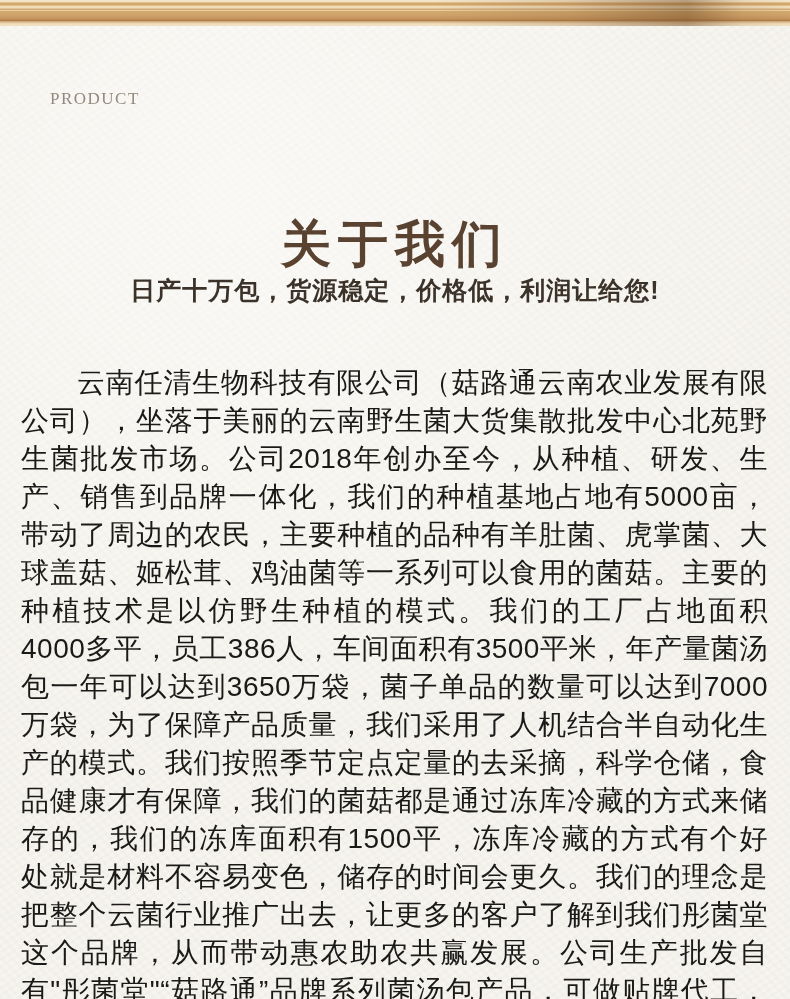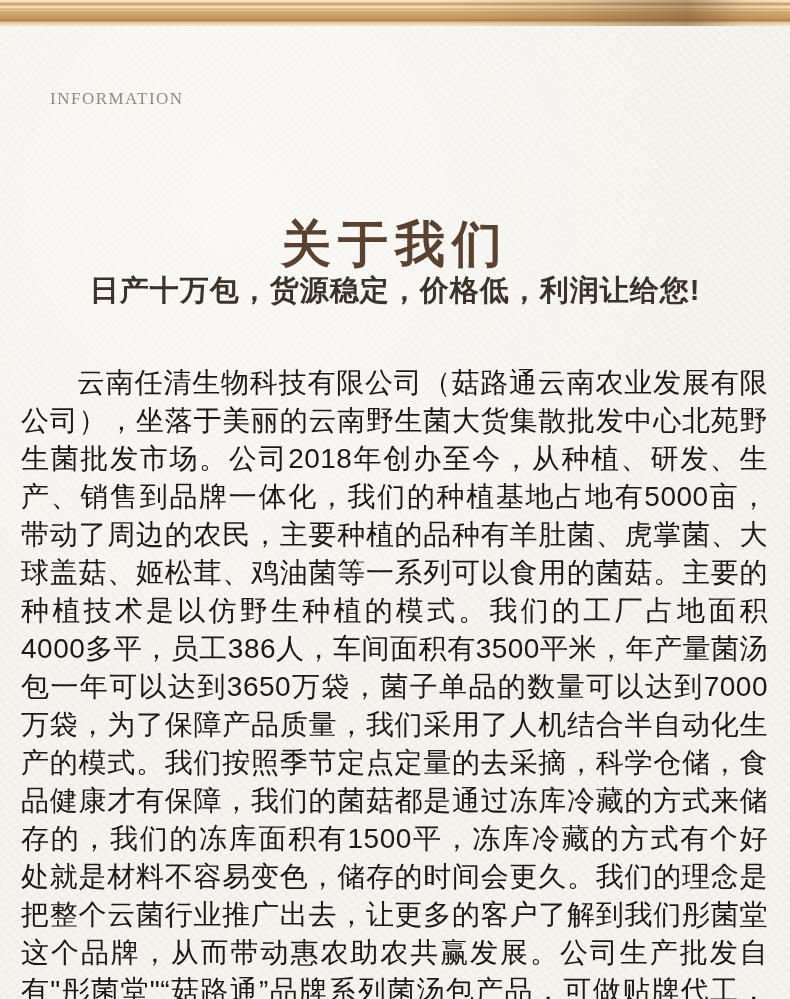--- a/index.html
+++ b/index.html
@@ -59,21 +59,21 @@
     letter-spacing: 7px;
     color: #594230;
   }
 
   .subtitle {
     position: absolute;
     left: 0; right: 0;
     top: 272px;
     text-align: center;
     font-weight: 700;
-    font-size: 29px;
+    font-size: 25px;
     line-height: 36px;
     letter-spacing: 1px;
     color: #3b322a;
   }
 
   .body-text {
     position: absolute;
     left: 21px;
     right: 22px;
     top: 336px;
@@ -84,20 +84,20 @@
     text-align: justify;
     text-indent: 2em;
   }
 </style>
 </head>
 <body>
 
 <div class="gold-bar"></div>
 
 <div class="eyebrow">
-  <div>INFORMATION</div>
+  <div>PRODUCT</div>
 </div>
 
 <h1 class="title">关于我们</h1>
 
 <div class="subtitle">日产十万包，货源稳定，价格低，利润让给您!</div>
 
 <p class="body-text">云南任清生物科技有限公司（菇路通云南农业发展有限公司），坐落于美丽的云南野生菌大货集散批发中心北苑野生菌批发市场。公司2018年创办至今，从种植、研发、生产、销售到品牌一体化，我们的种植基地占地有5000亩，带动了周边的农民，主要种植的品种有羊肚菌、虎掌菌、大球盖菇、姬松茸、鸡油菌等一系列可以食用的菌菇。主要的种植技术是以仿野生种植的模式。我们的工厂占地面积4000多平，员工386人，车间面积有3500平米，年产量菌汤包一年可以达到3650万袋，菌子单品的数量可以达到7000万袋，为了保障产品质量，我们采用了人机结合半自动化生产的模式。我们按照季节定点定量的去采摘，科学仓储，食品健康才有保障，我们的菌菇都是通过冻库冷藏的方式来储存的，我们的冻库面积有1500平，冻库冷藏的方式有个好处就是材料不容易变色，储存的时间会更久。我们的理念是把整个云菌行业推广出去，让更多的客户了解到我们彤菌堂这个品牌，从而带动惠农助农共赢发展。公司生产批发自有"彤菌堂"“菇路通”品牌系列菌汤包产品，可做贴牌代工，助力孵化企业品牌，建立了与农户、基地、食用菌科研所菌种、工厂、及各大销售电商平台，各企业渠道共赢发展的生态圈，打通了云菌农产品的流通销售环节，我们欢迎各企业来考察，洽谈合作!</p>
 
 </body></html>

